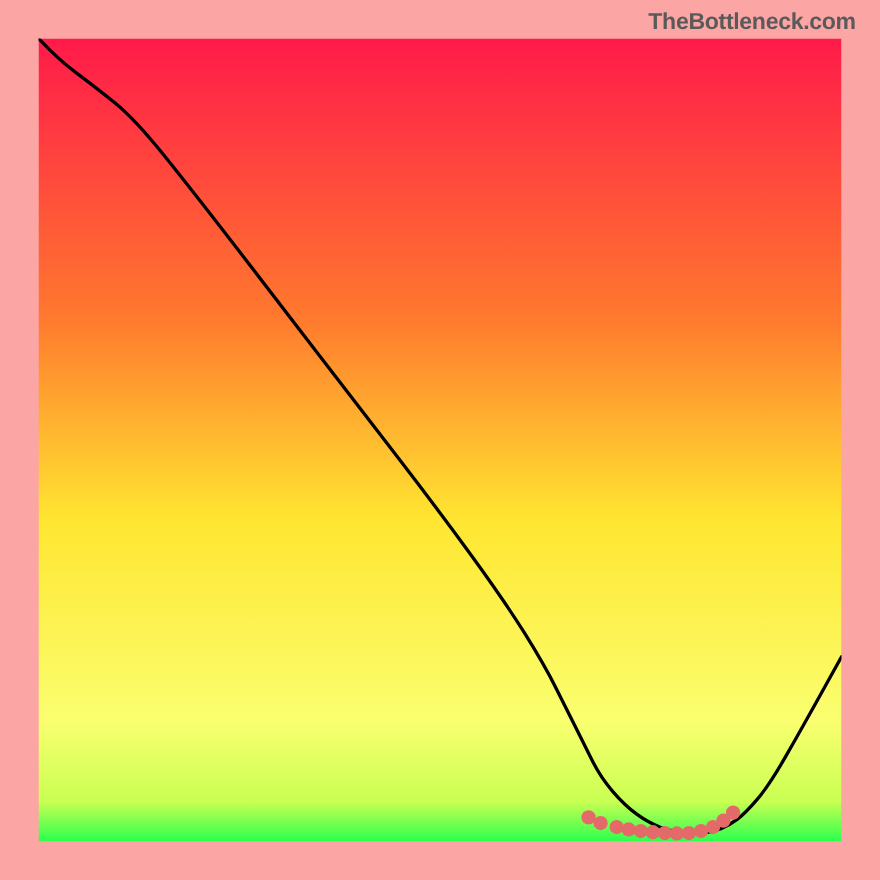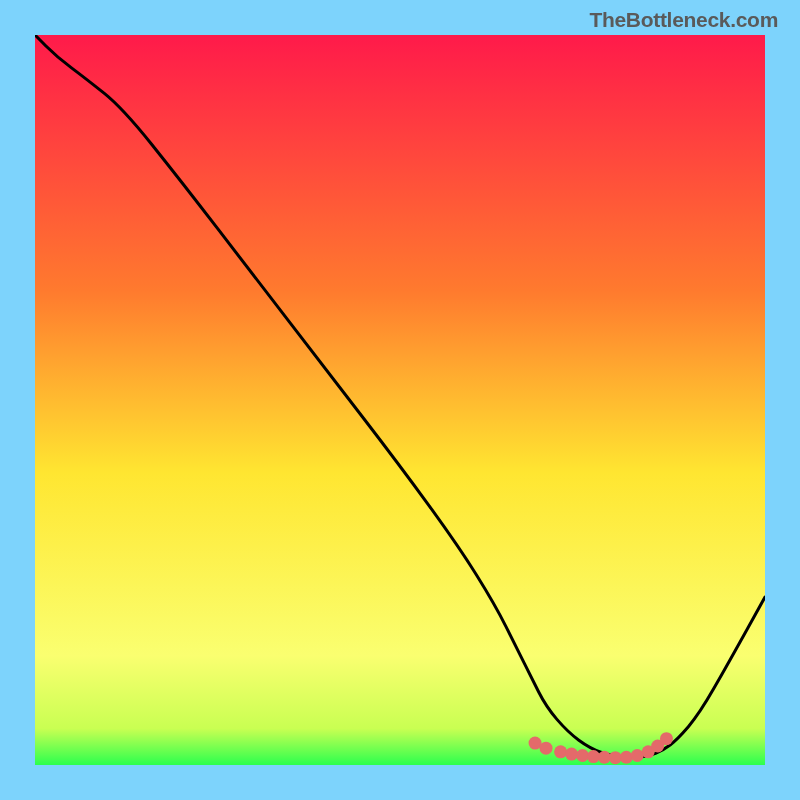--- a/index.html
+++ b/index.html
@@ -8,21 +8,21 @@
     background: #000;
     width: 800px;
     height: 800px;
     overflow: hidden;
     font-family: Arial, sans-serif;
   }
   .outer {
     width: 800px;
     height: 800px;
     position: relative;
-    background: #7dd3fc;
+    background: #fca5a5;
   }
   .attribution {
     position: absolute;
     top: 8px;
     right: 22px;
     color: #5a5a5a;
     font-size: 21px;
     font-weight: bold;
     letter-spacing: -0.3px;
   }

